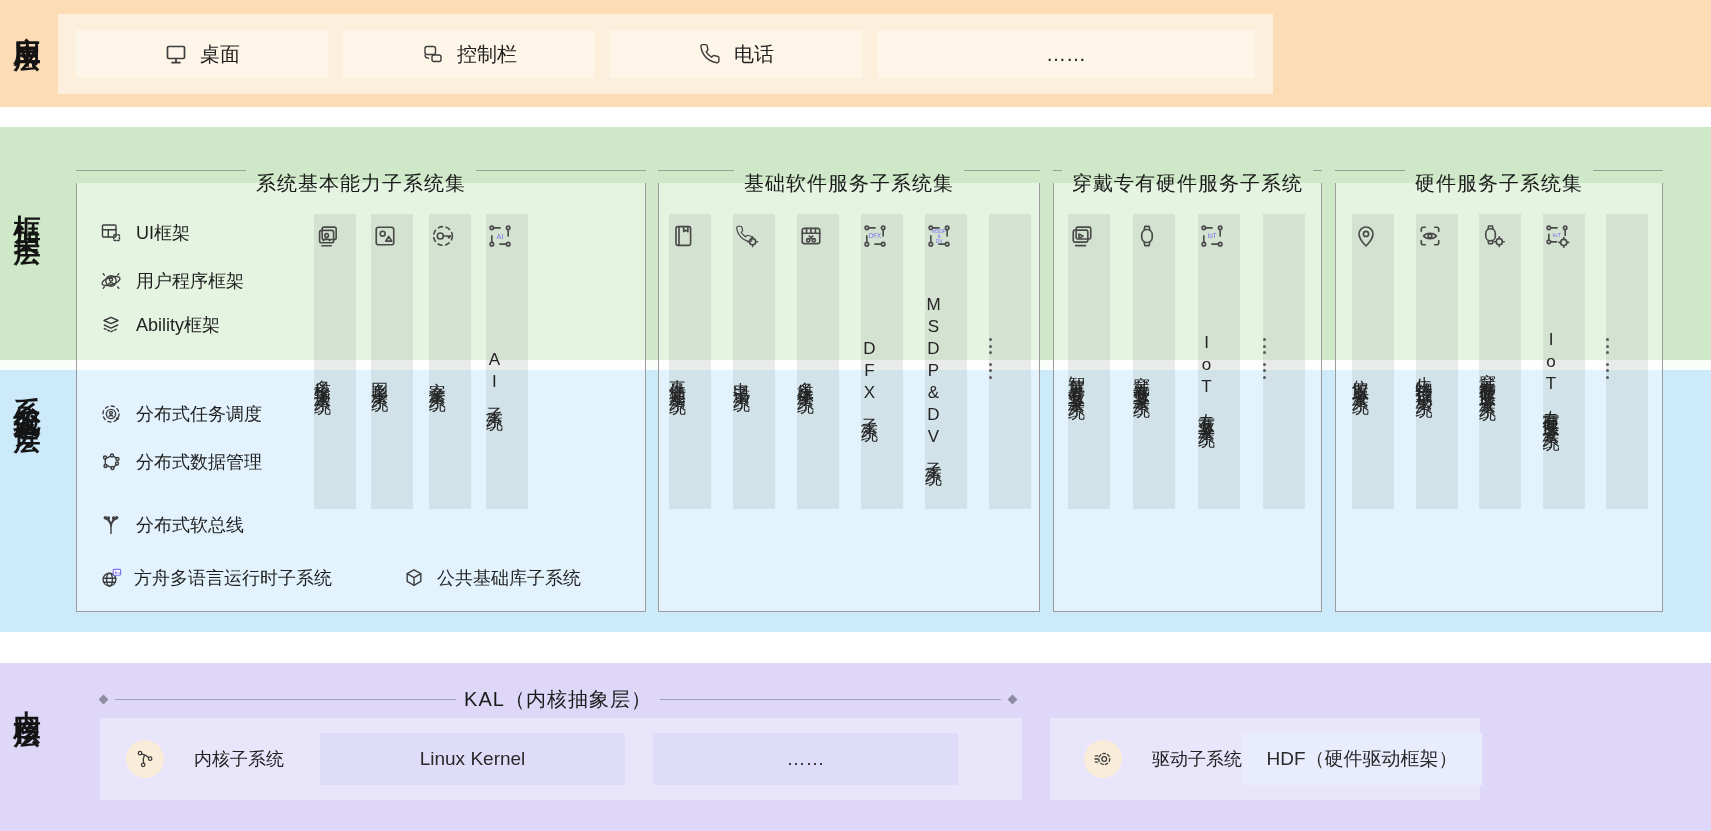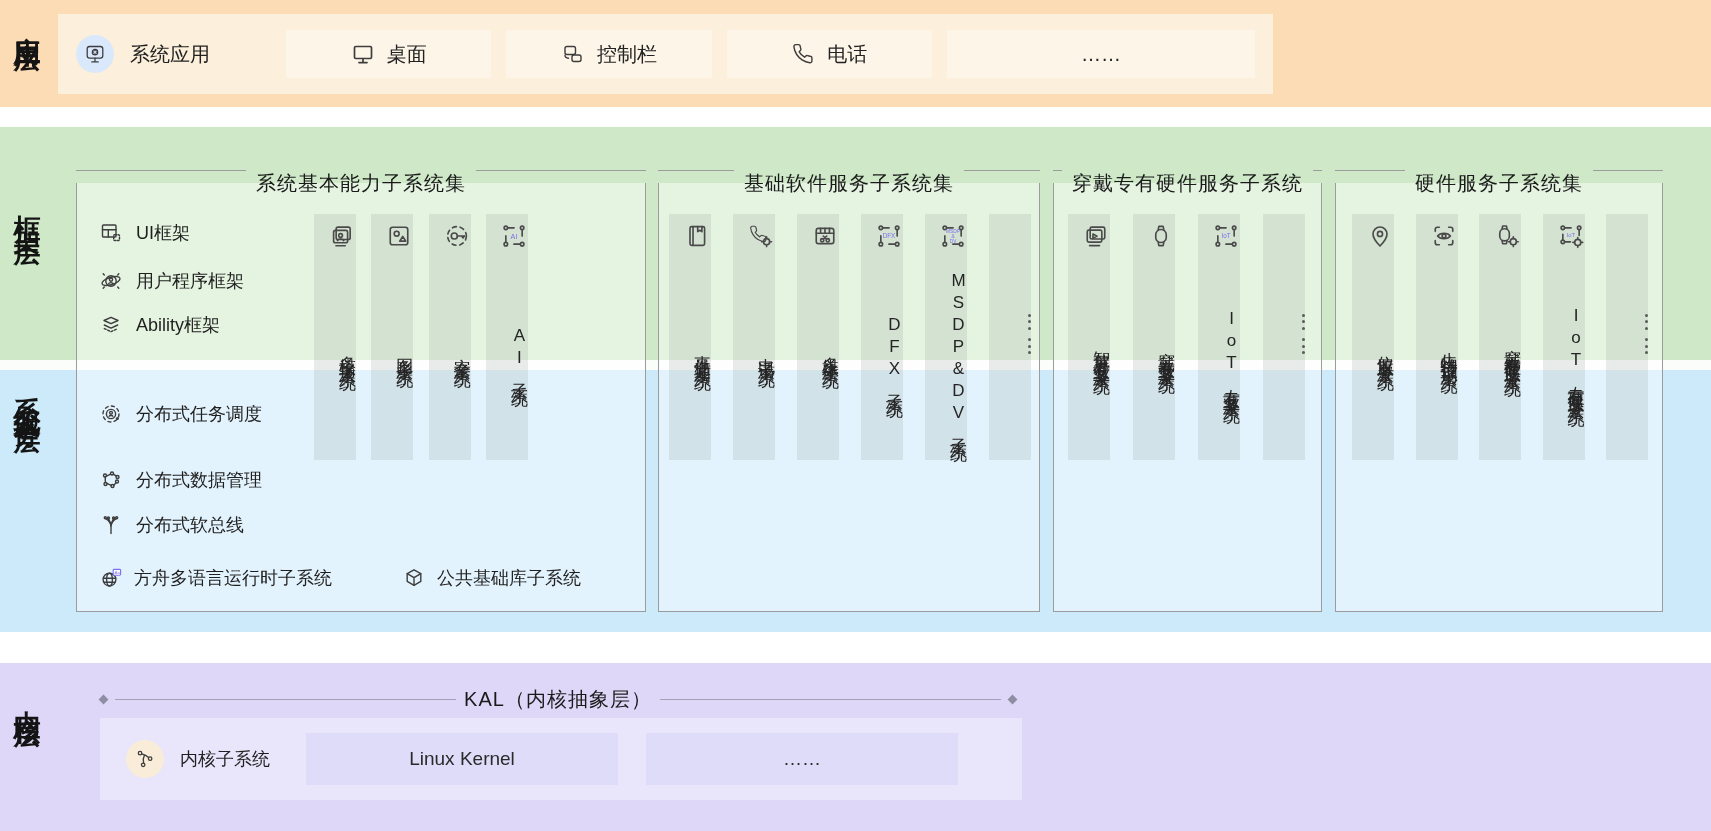--- a/index.html
+++ b/index.html
@@ -47,74 +47,62 @@
     background:rgba(255,255,255,0.45);box-sizing:border-box}
   .p1{left:76px;width:570px}
   .p2{left:658px;width:382px}
   .p3{left:1053px;width:269px}
   .p4{left:1335px;width:328px}
   .ptitle{position:absolute;top:-13px;left:-1px;right:-1px;display:flex;gap:10px}
   .ptitle span{font-size:20px;color:#1a1a1a;white-space:nowrap;letter-spacing:1px}
   .tline{flex:1;height:1px;background:#9c9c9c}
 
   .row{position:absolute;left:22px;display:flex;align-items:center;gap:13px;font-size:18px;color:#1f1f1f;height:30px;white-space:nowrap}
-  .r1{top:35px}.r2{top:83px}.r3{top:127px}.r4{top:216px}.r5{top:282px}.r6{top:327px}
+  .r1{top:35px}.r2{top:83px}.r3{top:127px}.r4{top:216px}.r5{top:264px}.r6{top:327px}
   .bottomrow{position:absolute;top:380px;left:22px;right:64px;display:flex;align-items:center;
     justify-content:space-between;font-size:18px;color:#1f1f1f;height:30px}
   .bitem{display:flex;align-items:center;gap:11px;white-space:nowrap}
 
   .cols{position:absolute;top:31px;height:334px;display:flex;justify-content:space-between}
   .p1 .cols{left:237px;width:214px}
   .p2 .cols{left:10px;right:8px}
   .p3 .cols{left:14px;right:16px}
   .p4 .cols{left:16px;right:14px}
-  .col{width:42px;height:246px;background:rgba(122,136,132,0.16);display:flex;flex-direction:column;align-items:flex-end}
+  .col{width:42px;height:295px;background:rgba(122,136,132,0.16);display:flex;flex-direction:column;align-items:flex-start}
   .col .ic{margin-top:8px;width:28px;height:28px;color:#4a4a4a}
   .colbody{flex:1;display:flex;align-items:center;justify-content:center;padding-bottom:6px}
   .vtext{writing-mode:vertical-rl;text-orientation:upright;font-size:17px;line-height:1;letter-spacing:3px;color:#242424;white-space:nowrap}
   .dots{display:flex;flex-direction:column;gap:3.5px;align-items:center}
   .dots i{width:3px;height:3px;border-radius:50%;background:#5a5a5a}
   .dots i:nth-child(4){margin-top:5px}
 
   
   .kal{position:absolute;left:100px;width:916px;top:23px;display:flex;align-items:center;gap:8px}
   .kal span{font-size:20px;color:#1a1a1a;letter-spacing:1px;white-space:nowrap}
   .kline{flex:1;height:1px;background:#a3a1b6}
   .dia{width:7px;height:7px;background:#8f8da3;transform:rotate(45deg);flex:none}
 
   .kpanel{position:absolute;top:55px;height:82px;background:#e9e6fc;display:flex;align-items:center;box-sizing:border-box}
   .ka{left:100px;width:922px;padding-left:26px}
   .kb{left:1050px;width:430px;padding-left:34px;padding-right:2px}
-  .klabel{font-size:18px;color:#1f1f1f;margin-left:16px;white-space:nowrap}
+  .klabel{font-size:18px;color:#1f1f1f;margin-left:30px;white-space:nowrap}
   .kboxes{flex:1;display:flex;gap:28px;margin:0 64px 0 36px}
   .kbox{flex:1;height:52px;background:#dfdcf9;display:flex;align-items:center;justify-content:center;
     font-size:19px;color:#2a2a2a;white-space:nowrap}
   .kb .hdfbox{flex:none;width:240px;margin-left:auto;background:#e8ecfd}
 </style>
 </head>
 <body>
 
 <div class="stage">
 
   <div class="band band-app">
     <div class="layer-label la">应用层</div>
 
     <div class="app-panel">
-      <div class="app-item first">
-        <span class="circle blue">
-            <span class="ic">
-              <svg viewBox="0 0 24 24" fill="none" stroke="currentColor" stroke-width="1.4" stroke-linecap="round" stroke-linejoin="round">
-                <rect x="3.5" y="3.8" width="17" height="12.7" rx="2.6"></rect>
-                <circle cx="12" cy="10" r="2.9"></circle>
-                <path d="M12 8.4v-.9M12 11.6v.9M10.4 10h-.9M14.5 10h-.9M12 16.5v3M8.5 20.6h7"></path>
-              </svg>
-            </span>
-          </span>
-        <span>系统应用</span>
-      </div>
       <div class="app-item boxed">
         <span class="ic">
             <svg viewBox="0 0 24 24" fill="none" stroke="currentColor" stroke-width="1.4" stroke-linecap="round" stroke-linejoin="round">
               <rect x="3.5" y="4.5" width="17" height="12" rx="1.2" stroke-width="1.7"></rect>
               <path d="M12 16.5v3.3M8 20.6h8" stroke-width="1.7"></path>
             </svg>
           </span>
         <span>桌面</span>
       </div>
       <div class="app-item boxed">
@@ -552,15 +540,28 @@
             </svg>
           </span>
         </span>
       <span class="klabel">内核子系统</span>
       <div class="kboxes">
         <div class="kbox">Linux Kernel</div>
         <div class="kbox">……</div>
       </div>
     </div>
 
+    <div class="kpanel kb">
+      <span class="circle peach">
+          <span class="ic">
+            <svg viewBox="0 0 24 24" fill="none" stroke="currentColor" stroke-width="1.4" stroke-linecap="round" stroke-linejoin="round">
+              <circle cx="13.4" cy="12" r="6" stroke-dasharray="2.8 2.4"></circle>
+              <circle cx="13.4" cy="12" r="2.6"></circle>
+              <path d="M3.6 8.6h2.6M3.2 12h3M3.6 15.4h2.6"></path>
+            </svg>
+          </span>
+        </span>
+      <span class="klabel">驱动子系统</span>
+      <div class="kbox hdfbox">HDF（硬件驱动框架）</div>
+    </div>
   </div>
 
 </div>
 
 </body></html>

